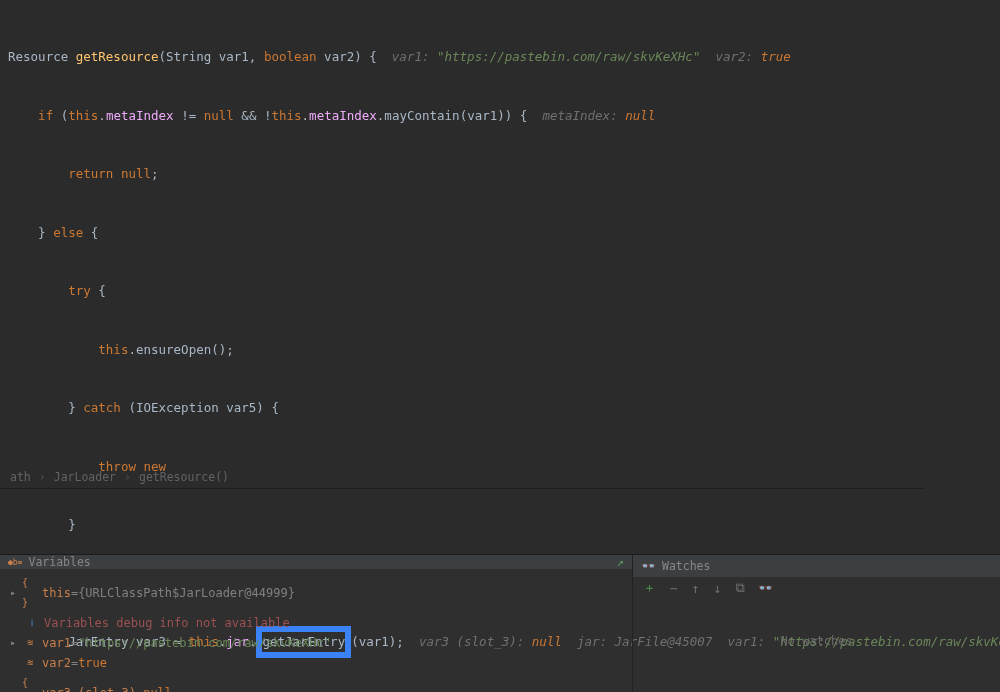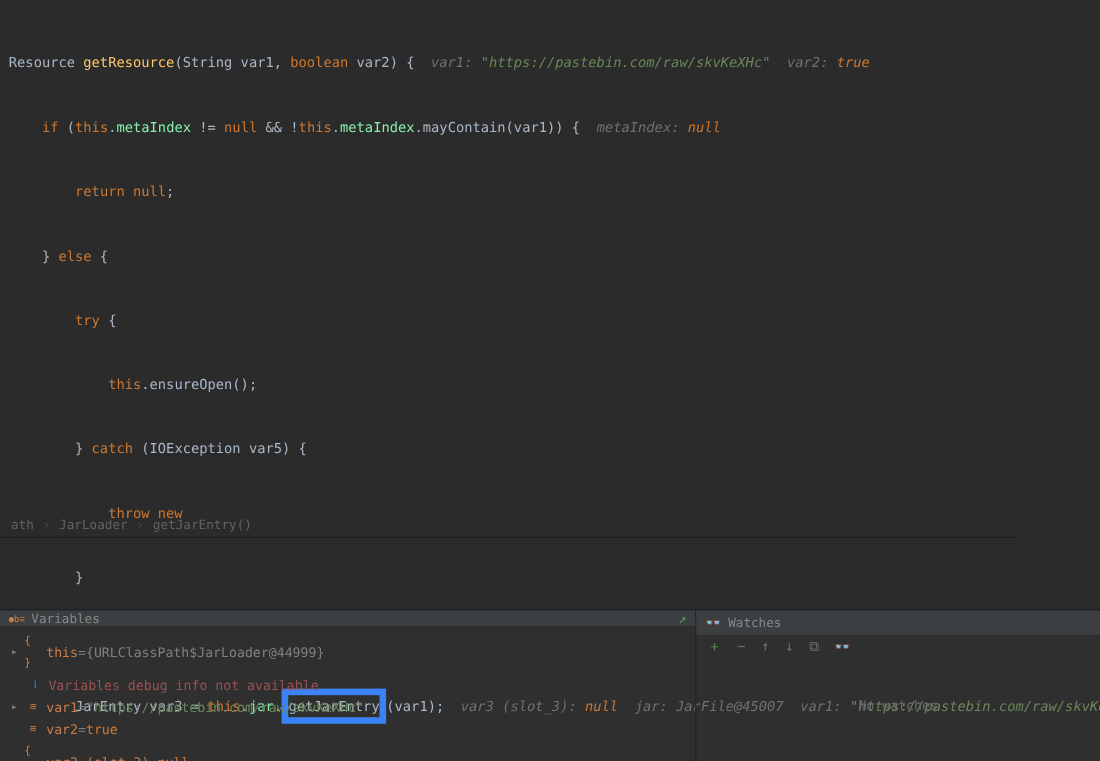--- a/index.html
+++ b/index.html
@@ -14,21 +14,21 @@
     width: 892px;
     height: 465px;
     padding-top: 8px;
     white-space: pre;
     line-height: 19.5px;
   }
   .line { padding-left: 8px; height: 19.5px; display:flex; align-items:center;}
   .line.red { background: #6e2b28; }
   .line.green { background: #2d4436; }
   .kw { color: #cc7832; }
-  .field { color: #86efac; }
+  .field { color: #f0abfc; }
   .method { color: #ffc66d; }
   .hint { color: #707070; font-style: italic; }
   .boxed { border:6px solid #3b82f6; padding:0 0px; }
   .breadcrumb {
     height: 24px; width:924px;
     display:flex; align-items:center;
     padding-left:6px;
     font-size:11.5px;
     color:#606366;
     background:#2b2b2b;
@@ -147,21 +147,21 @@
 
 
 
 </div>
 
 <div class="breadcrumb">
   <span>ath</span>
   <span class="sep">›</span>
   <span>JarLoader</span>
   <span class="sep">›</span>
-  <span>getJarEntry()</span>
+  <span>getResource()</span>
 </div>
 
 <div class="blank-strip"></div>
 
 <div class="debug-panel">
 
   <div class="var-pane">
     <div class="pane-header">
       <div class="title">
         <span class="dot-orange">●b≡</span>

